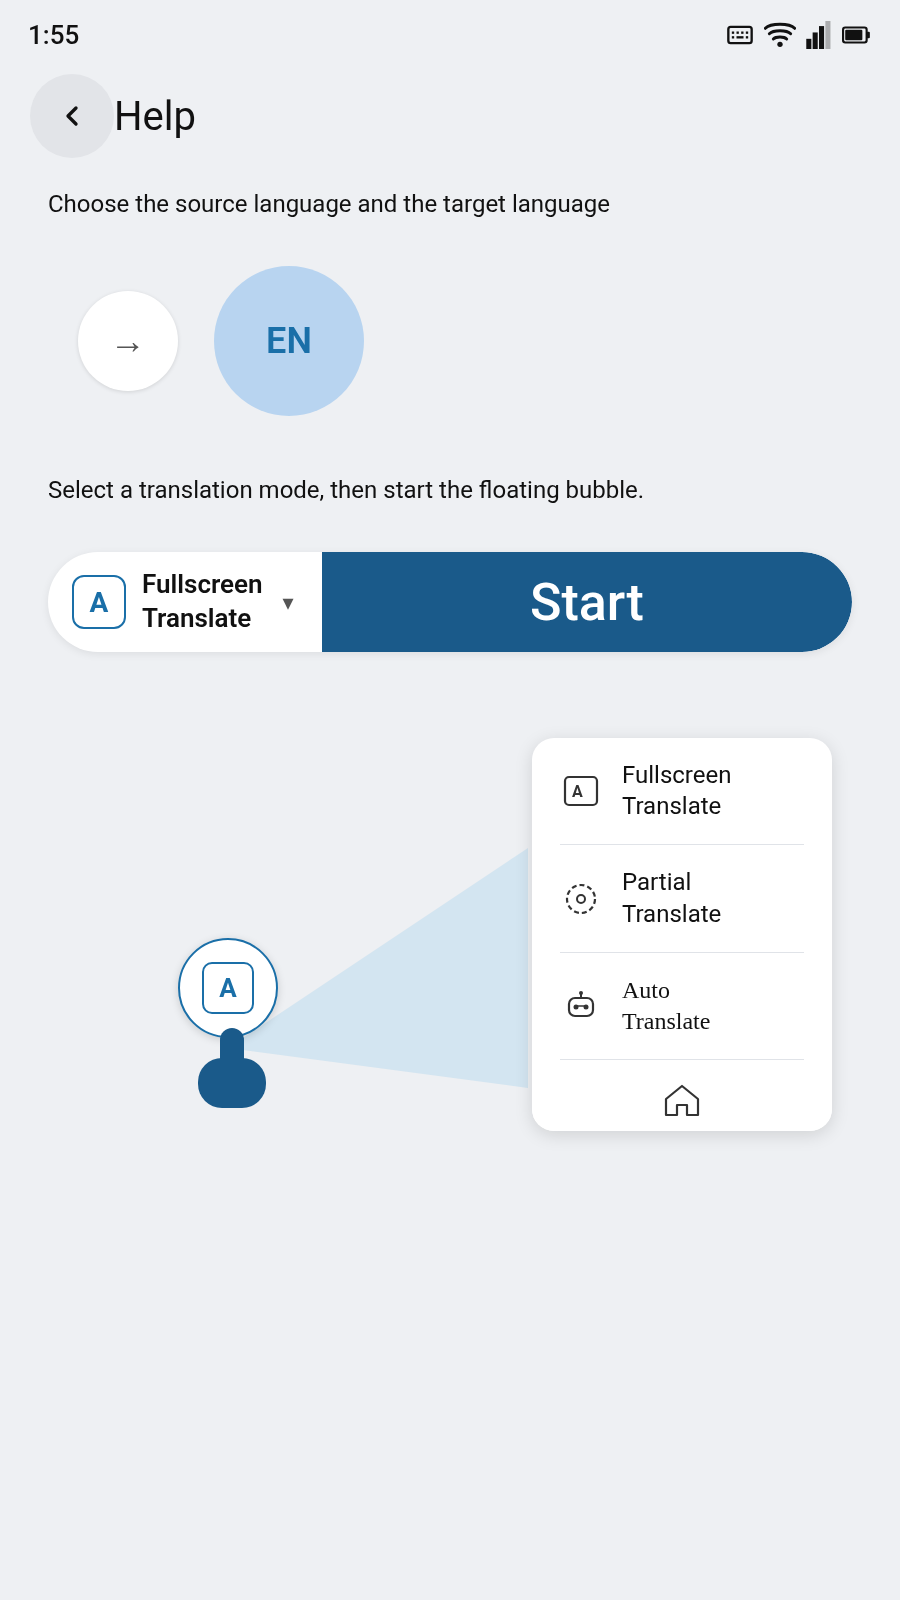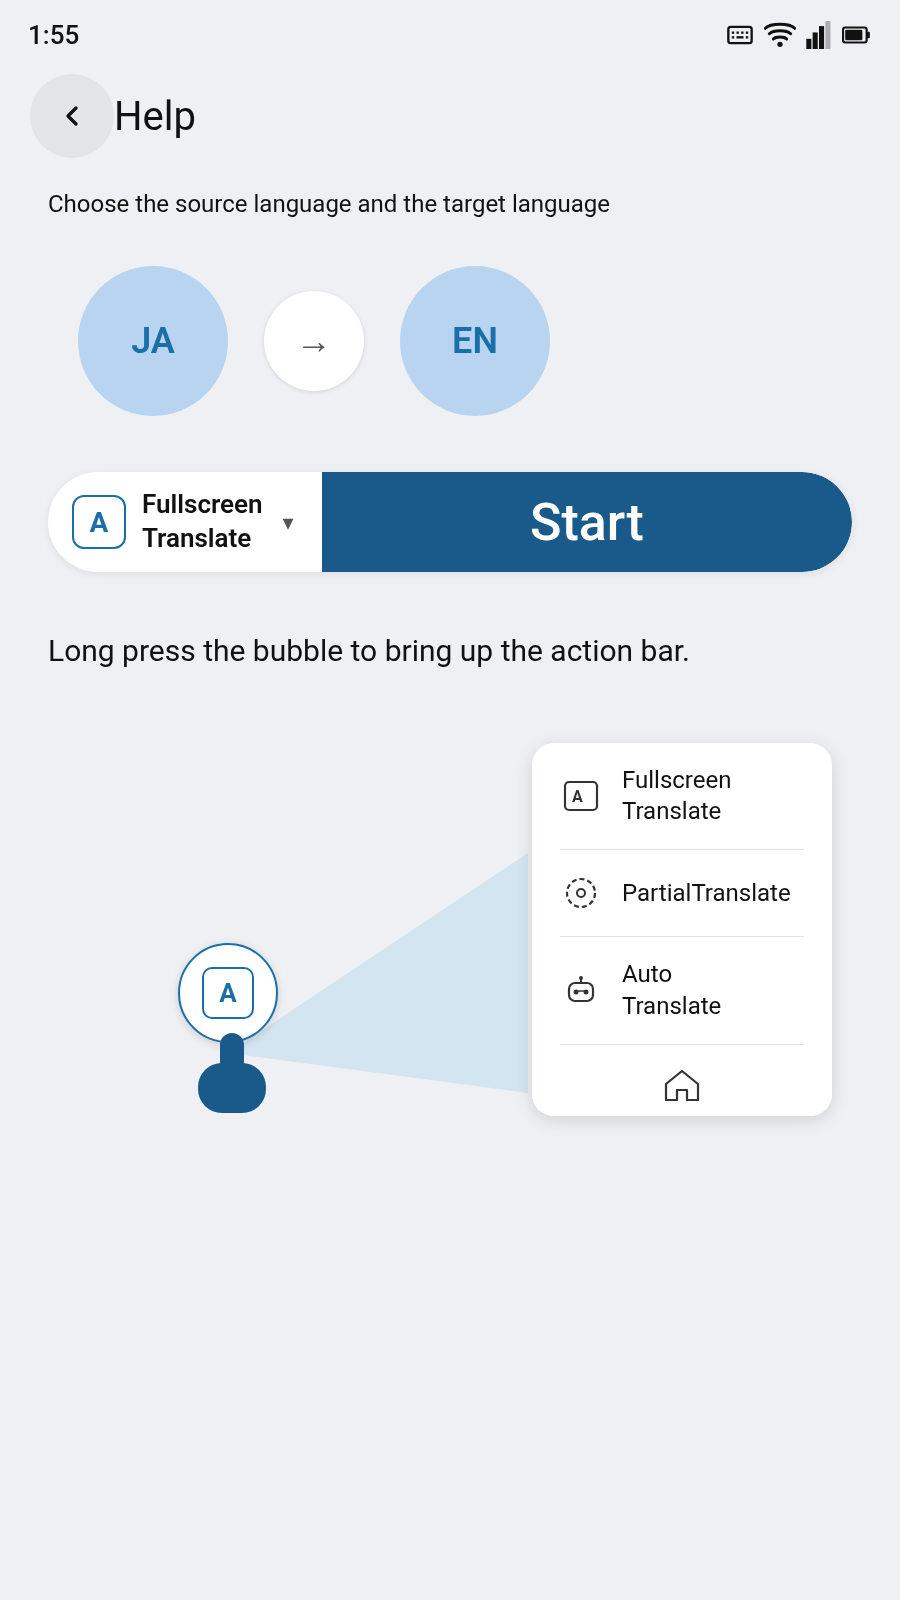--- a/index.html
+++ b/index.html
@@ -344,39 +344,38 @@
     </svg>
   </div>
   <div class="page-title">Help</div>
 </div>
 
 <div class="content">
 
   <div class="instruction-text">Choose the source language and the target language</div>
 
   <div class="lang-row">
-    <div class="lang-circle">JA</div>
     <div class="arrow-circle">→</div>
     <div class="lang-circle">EN</div>
   </div>
 
+  <div class="instruction-text">Select a translation mode, then start the floating bubble.</div>
 
   <div class="mode-start-row">
     <div class="mode-selector">
       <div class="mode-icon-box">A</div>
       <div style="display:flex;flex-direction:column;">
         <span class="mode-label">Fullscreen</span>
         <span class="mode-label">Translate</span>
       </div>
       <span class="mode-dropdown">▾</span>
     </div>
     <div class="start-btn">Start</div>
   </div>
 
-  <div class="longpress-text">Long press the bubble to bring up the action bar.</div>
 
   <div class="illustration-area">
 
     <svg class="fan-svg" width="400" height="400" viewBox="0 0 400 400">
       <polygon points="80,280 380,80 380,320" fill="#c8dff0" opacity="0.7"></polygon>
     </svg>
 
     <div class="bubble-btn">
       <div class="bubble-icon-inner">A</div>
     </div>
@@ -406,41 +405,41 @@
 
       <div class="action-divider"></div>
 
       <div class="action-item">
         <div class="action-icon">
           <svg width="36" height="36" viewBox="0 0 36 36" fill="none">
             <circle cx="18" cy="18" r="14" stroke="#333" stroke-width="2.2" stroke-dasharray="5 3" fill="none"></circle>
             <circle cx="18" cy="18" r="4" stroke="#333" stroke-width="2" fill="none"></circle>
           </svg>
         </div>
-        <div style="display:flex;flex-direction:row;">
+        <div style="display:flex;flex-direction:column;">
           <span class="action-label">Partial</span>
           <span class="action-label">Translate</span>
         </div>
       </div>
 
       <div class="action-divider"></div>
 
       <div class="action-item">
         <div class="action-icon">
           <svg width="36" height="36" viewBox="0 0 36 36" fill="none">
 
             <rect x="6" y="10" width="24" height="18" rx="6" stroke="#333" stroke-width="2.2" fill="none"></rect>
             <circle cx="13" cy="19" r="2.5" fill="#333"></circle>
             <circle cx="23" cy="19" r="2.5" fill="#333"></circle>
             <line x1="14" y1="18" x2="22" y2="18" stroke="#333" stroke-width="1.5"></line>
             <line x1="18" y1="6" x2="18" y2="10" stroke="#333" stroke-width="2" stroke-linecap="round"></line>
             <circle cx="18" cy="5" r="2" fill="#333"></circle>
           </svg>
         </div>
-        <div style="display:flex;flex-direction:column;">
+        <div style="display:flex;flex-direction:column;font-family:Liberation Serif, serif;">
           <span class="action-label">Auto</span>
           <span class="action-label">Translate</span>
         </div>
       </div>
 
       <div class="action-divider"></div>
 
       <div class="action-lang-row">
         <span>ZH</span>
         <span>→</span>

